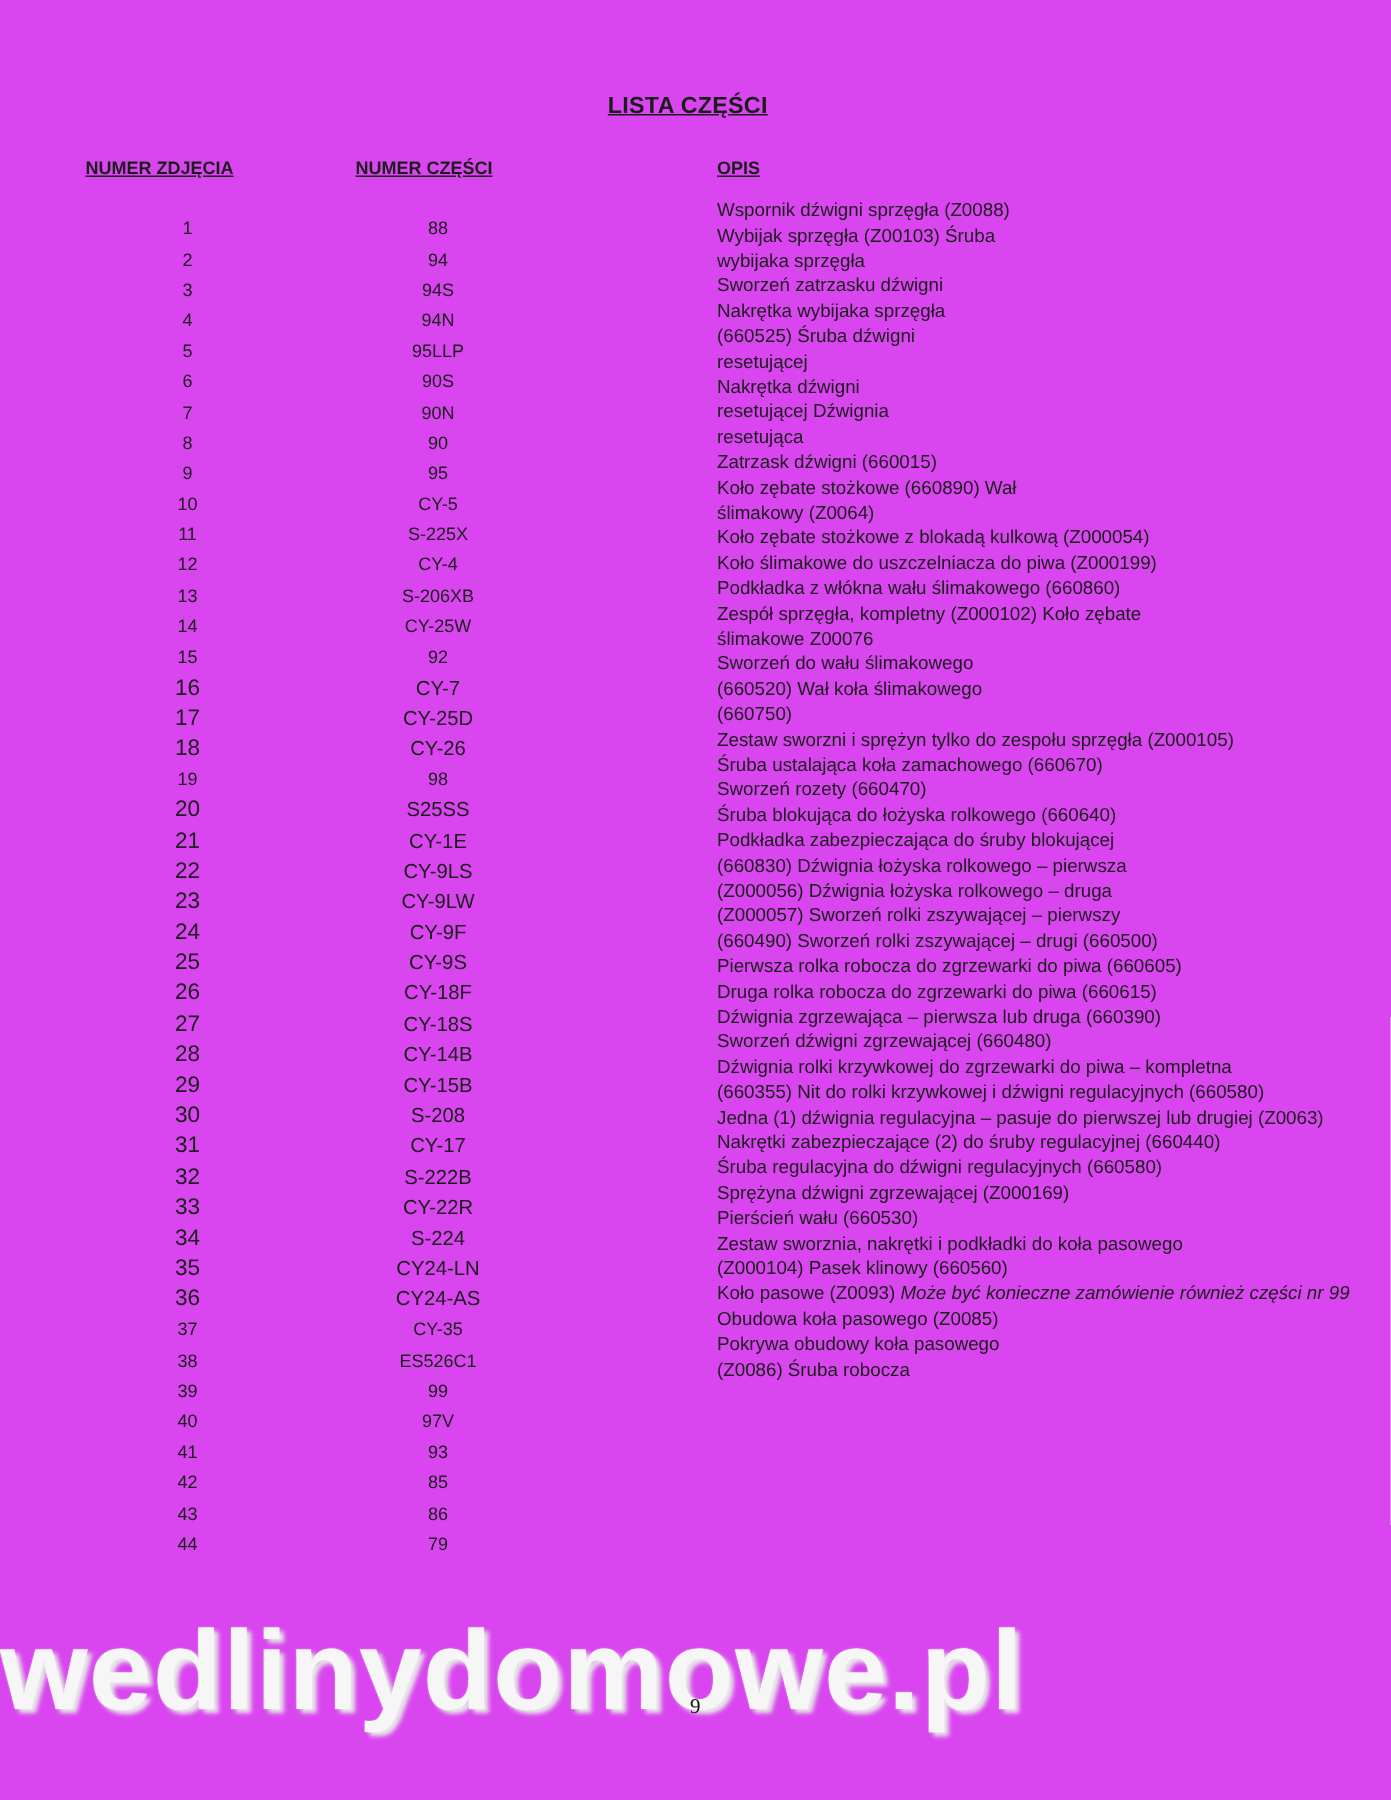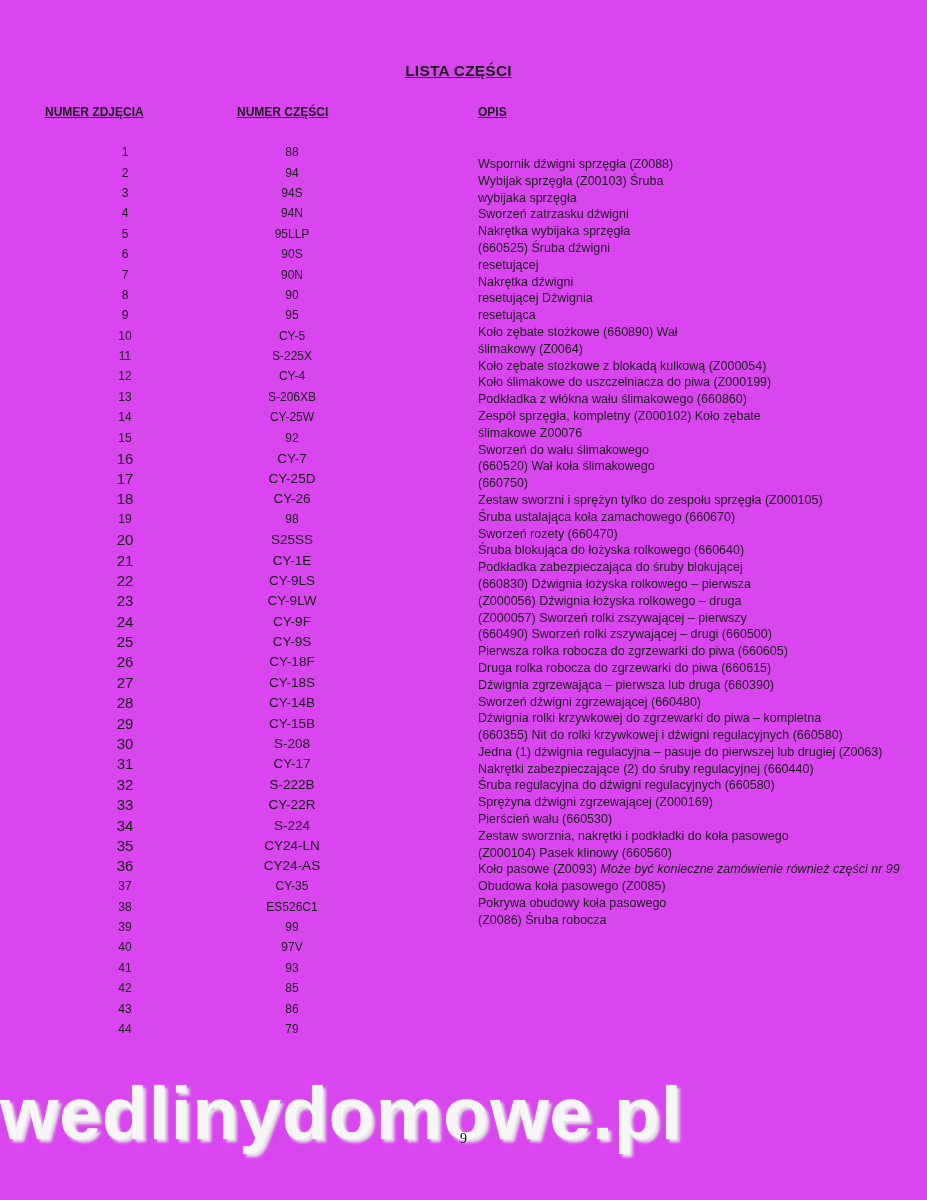--- a/index.html
+++ b/index.html
@@ -33,21 +33,21 @@
     letter-spacing: 0.2px;
   }
   .col-header {
     position: absolute;
     top: 105px;
     font-size: 12px;
     font-weight: bold;
     text-decoration: underline;
     white-space: nowrap;
   }
-  .hdr-photo { left: 45px; }
+  .hdr-photo { left: 57px; }
   .hdr-part  { left: 237px; }
   .hdr-desc  { left: 478px; }
 
   .rows {
     position: absolute;
     top: 142px;
     left: 0;
     width: 927px;
   }
   .row {
@@ -64,21 +64,21 @@
     font-size: 12px;
     white-space: nowrap;
   }
   .cell.photo { left: 75px;  width: 100px; }
   .cell.part  { left: 230px; width: 124px; }
   .row.lg .cell { font-size: 15px; }
   .row.lg .cell.part { font-size: 13.5px; }
 
   .descriptions {
     position: absolute;
-    top: 156px;
+    top: 132px;
     left: 478px;
     width: 445px;
   }
   .desc-line {
     height: 16.8px;
     line-height: 16.8px;
     font-size: 12.5px;
     white-space: nowrap;
   }
   .desc-line em { font-style: italic; }
@@ -299,20 +299,21 @@
       <div class="desc-line"><span>Wspornik dźwigni sprzęgła (Z0088)</span></div>
       <div class="desc-line"><span>Wybijak sprzęgła (Z00103) Śruba</span></div>
       <div class="desc-line"><span>wybijaka sprzęgła</span></div>
       <div class="desc-line"><span>Sworzeń zatrzasku dźwigni</span></div>
       <div class="desc-line"><span>Nakrętka wybijaka sprzęgła</span></div>
       <div class="desc-line"><span>(660525) Śruba dźwigni</span></div>
       <div class="desc-line"><span>resetującej</span></div>
       <div class="desc-line"><span>Nakrętka dźwigni</span></div>
       <div class="desc-line"><span>resetującej Dźwignia</span></div>
       <div class="desc-line"><span>resetująca</span></div>
+      <div class="desc-line"><span>Zatrzask dźwigni (660015)</span></div>
       <div class="desc-line"><span>Koło zębate stożkowe (660890) Wał</span></div>
       <div class="desc-line"><span>ślimakowy (Z0064)</span></div>
       <div class="desc-line"><span>Koło zębate stożkowe z blokadą kulkową (Z000054)</span></div>
       <div class="desc-line"><span>Koło ślimakowe do uszczelniacza do piwa (Z000199)</span></div>
       <div class="desc-line"><span>Podkładka z włókna wału ślimakowego (660860)</span></div>
       <div class="desc-line"><span>Zespół sprzęgła, kompletny (Z000102) Koło zębate</span></div>
       <div class="desc-line"><span>ślimakowe Z00076</span></div>
       <div class="desc-line"><span>Sworzeń do wału ślimakowego</span></div>
       <div class="desc-line"><span>(660520) Wał koła ślimakowego</span></div>
       <div class="desc-line"><span>(660750)</span></div>

